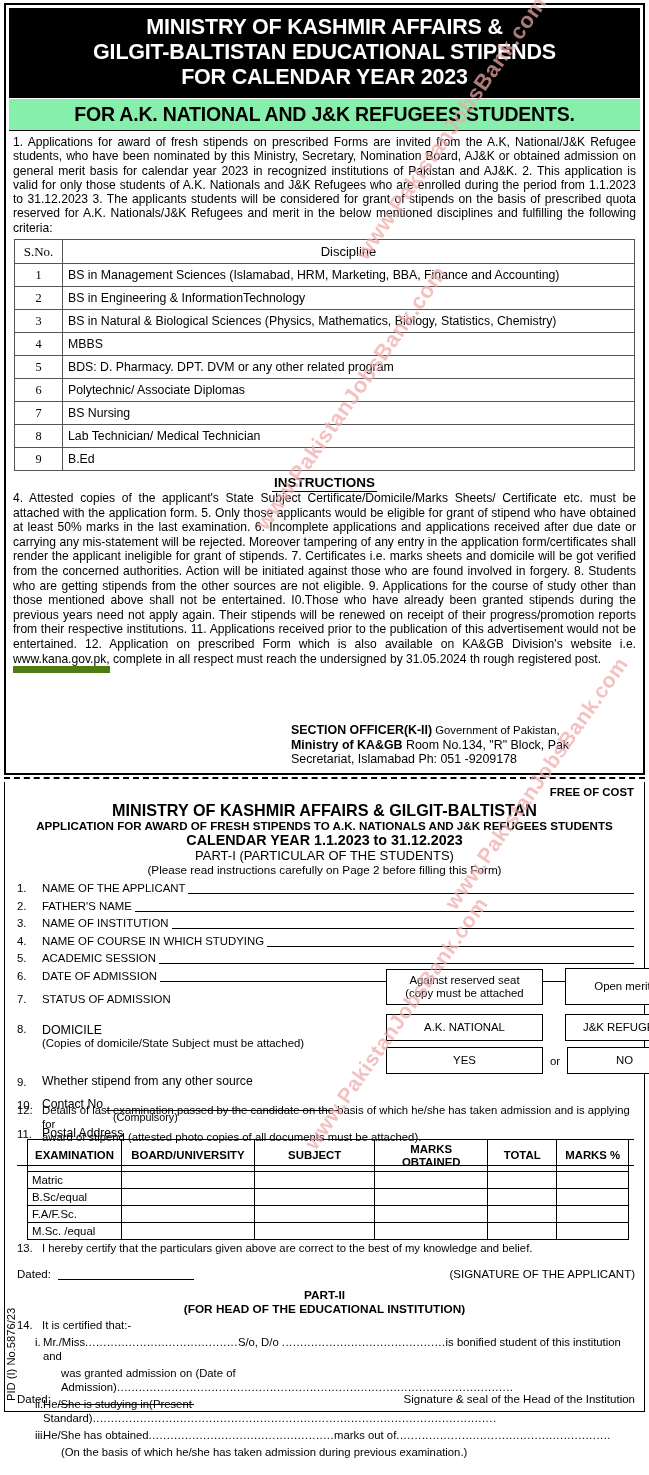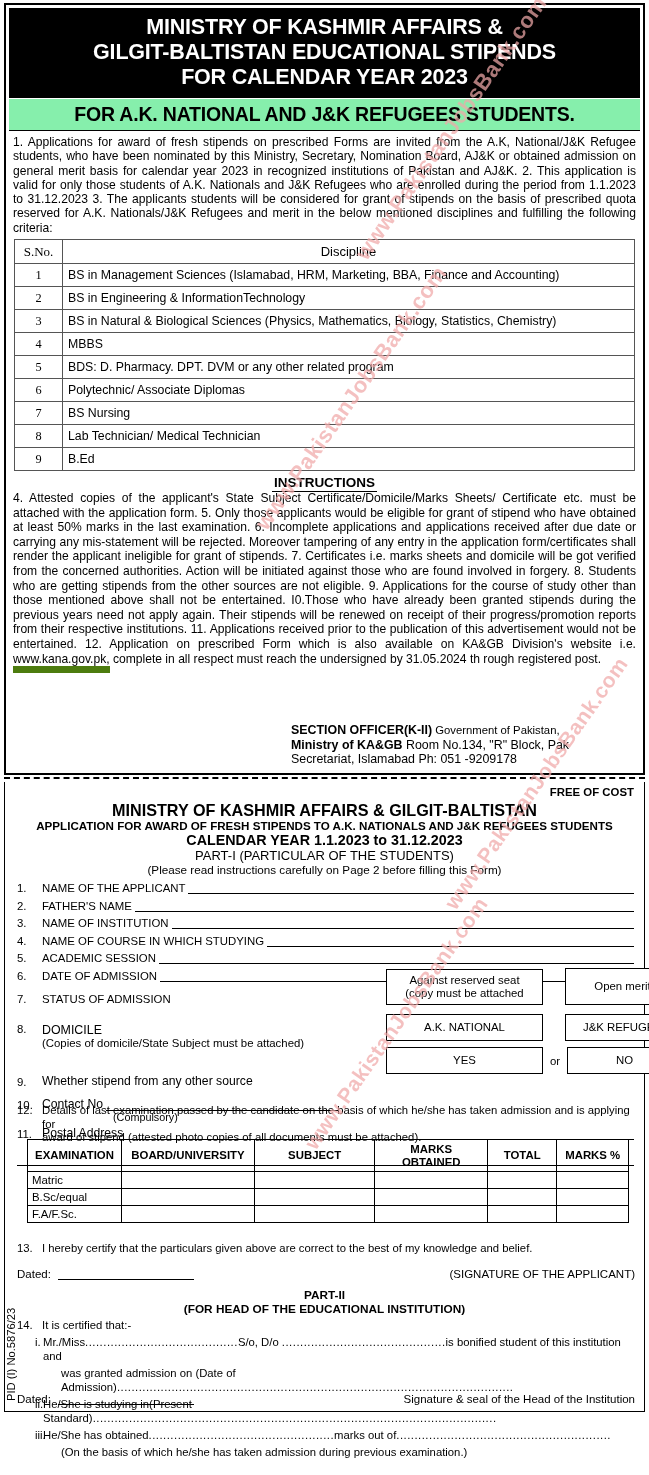--- a/index.html
+++ b/index.html
@@ -609,20 +609,28 @@
             <td></td>
           </tr>
           <tr>
             <td>F.A/F.Sc.</td>
             <td></td>
             <td></td>
             <td></td>
             <td></td>
             <td></td>
           </tr>
+          <tr>
+            <td>M.Sc. /equal</td>
+            <td></td>
+            <td></td>
+            <td></td>
+            <td></td>
+            <td></td>
+          </tr>
         </tbody>
       </table>
     </div>
 
     <div class="item13">
       <span class="n">13.</span>
       <span>I hereby certify that the particulars given above are correct to the best of my knowledge and belief.</span>
     </div>
 
     <div class="datedrow1">

